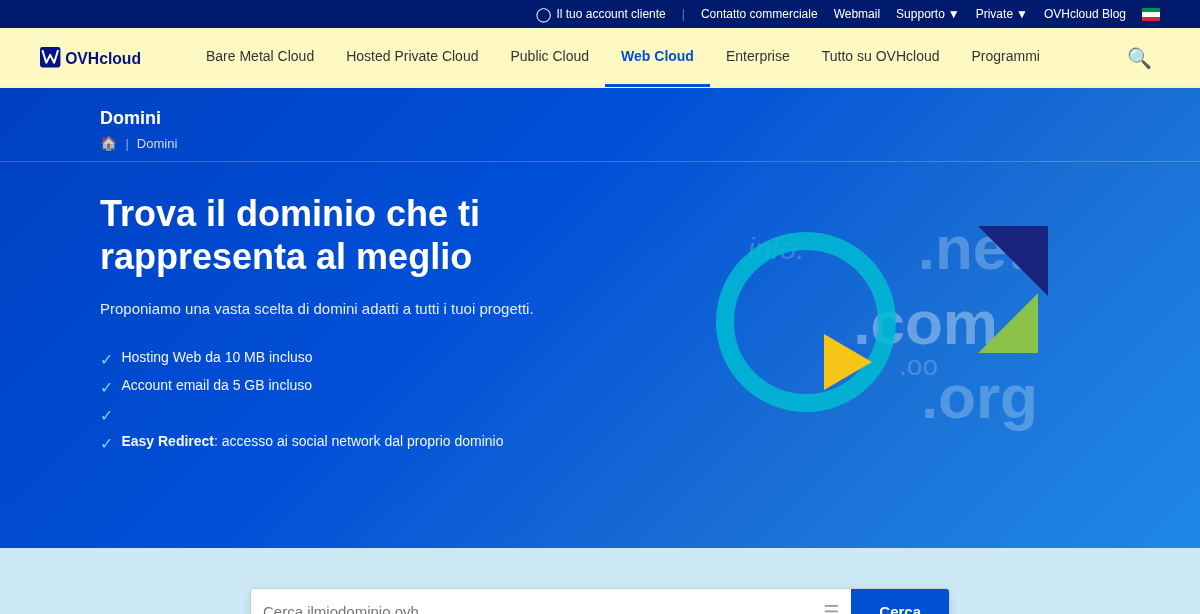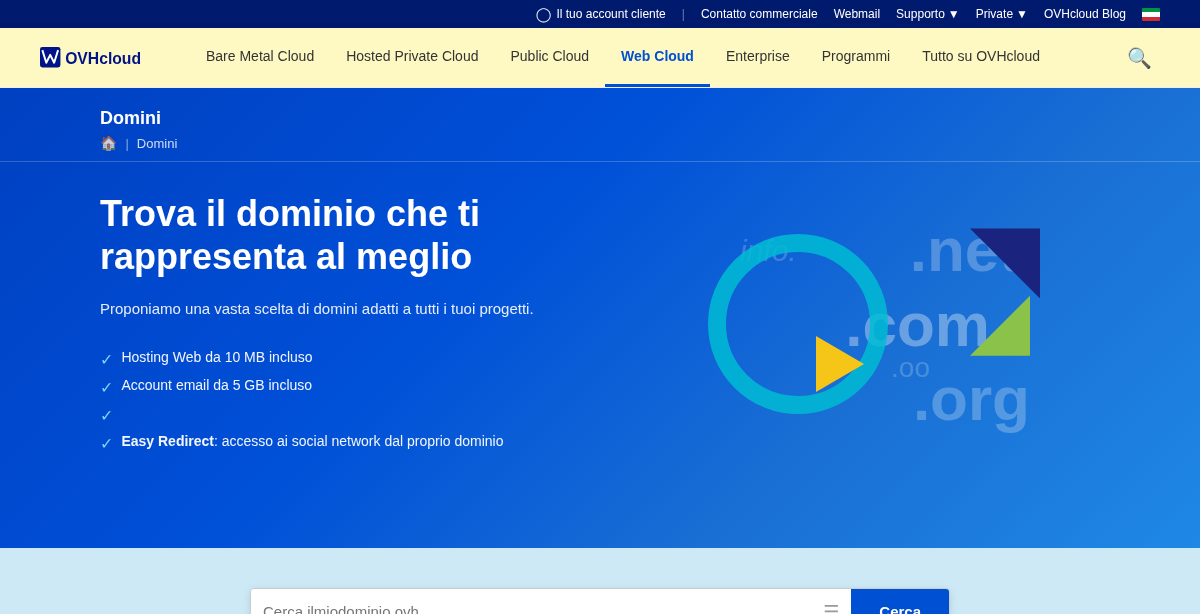--- a/index.html
+++ b/index.html
@@ -93,23 +93,22 @@
       gap: 8px;
       color: rgba(255,255,255,0.8);
       font-size: 13px;
     }
     .breadcrumb-sep { color: rgba(255,255,255,0.5); }
     .home-icon { font-size: 14px; }
 
     
     .hero-content {
       display: flex;
-      align-items: center;
       padding: 0 100px;
-      gap: 20px;
+      gap: 28px;
     }
     .hero-text { flex: 1; max-width: 560px; }
     .hero-title {
       color: #fff;
       font-size: 36px;
       font-weight: 700;
       line-height: 1.2;
       margin-bottom: 20px;
     }
     .hero-subtitle {
@@ -326,24 +325,24 @@
     <li>
       <a href="#">Public Cloud</a>
     </li>
     <li class="active">
       <a href="#">Web Cloud</a>
     </li>
     <li>
       <a href="#">Enterprise</a>
     </li>
     <li>
+      <a href="#">Tutto su OVHcloud</a>
+    </li>
+    <li>
       <a href="#">Programmi</a>
-    </li>
-    <li>
-      <a href="#">Tutto su OVHcloud</a>
     </li>
   </ul>
   <div class="nav-search">
     <span class="search-icon-nav">🔍</span>
   </div>
 </nav>
 
 <div class="hero">
 
   <div class="breadcrumb-section">

